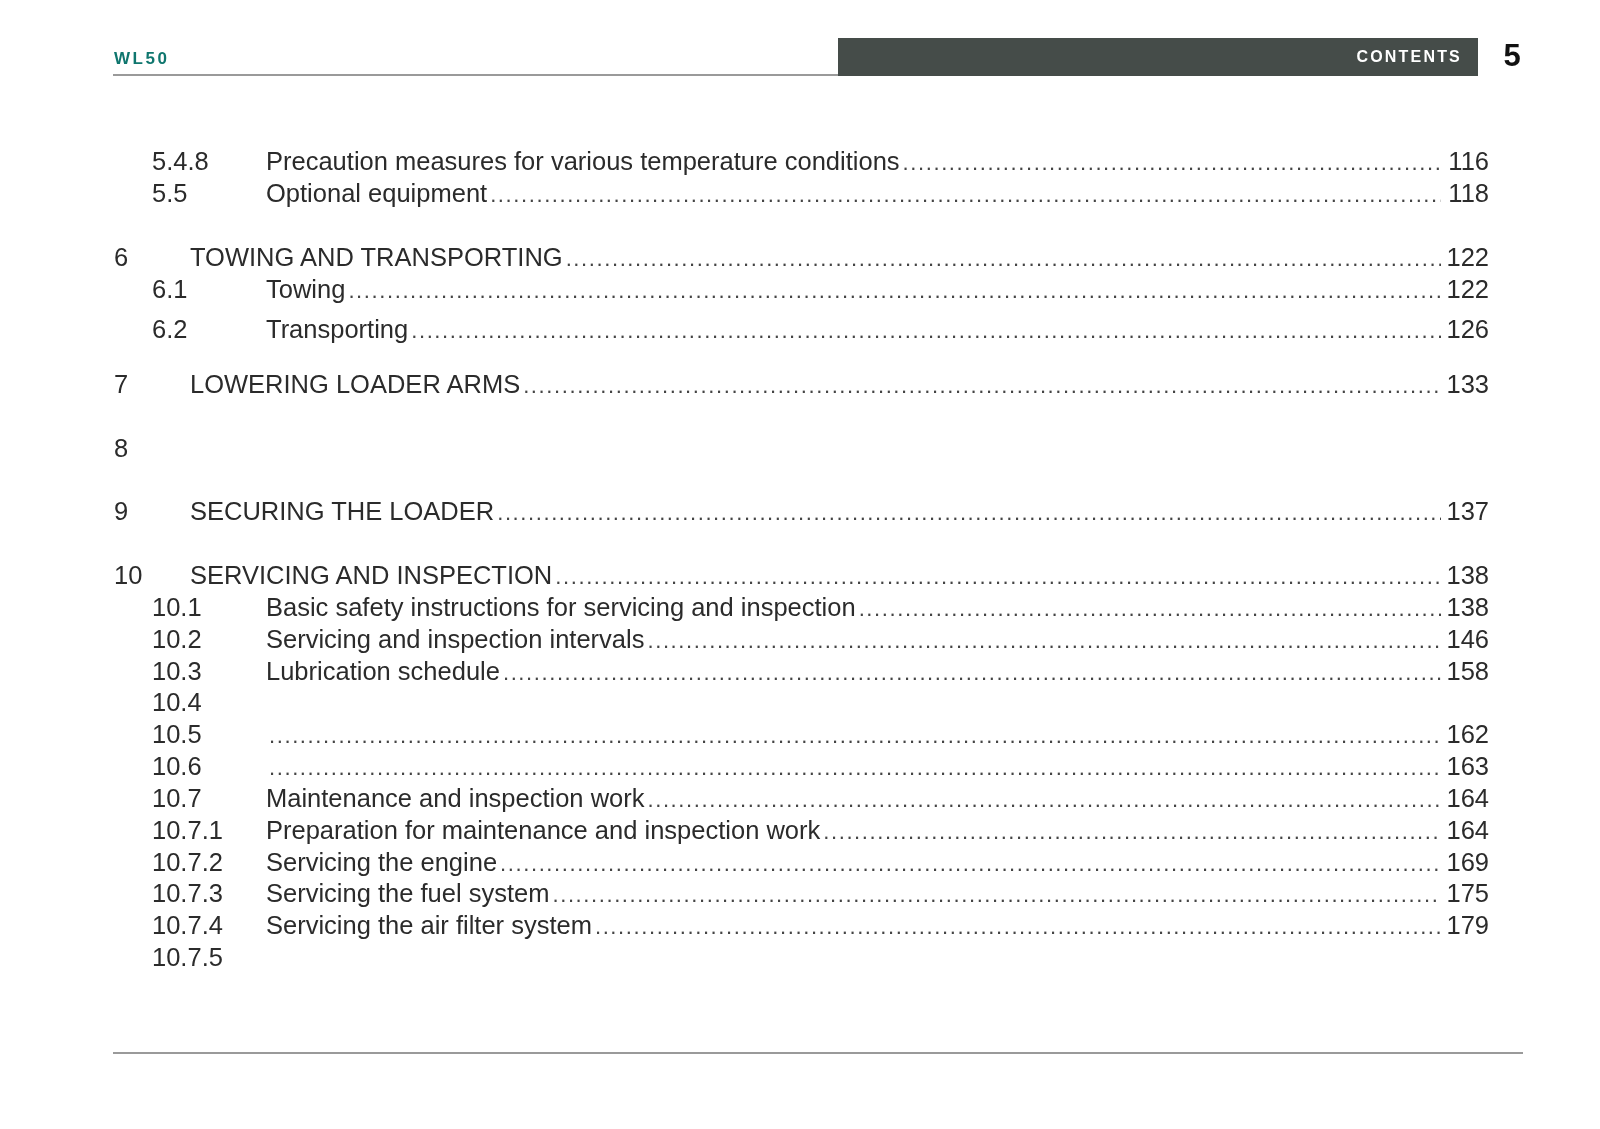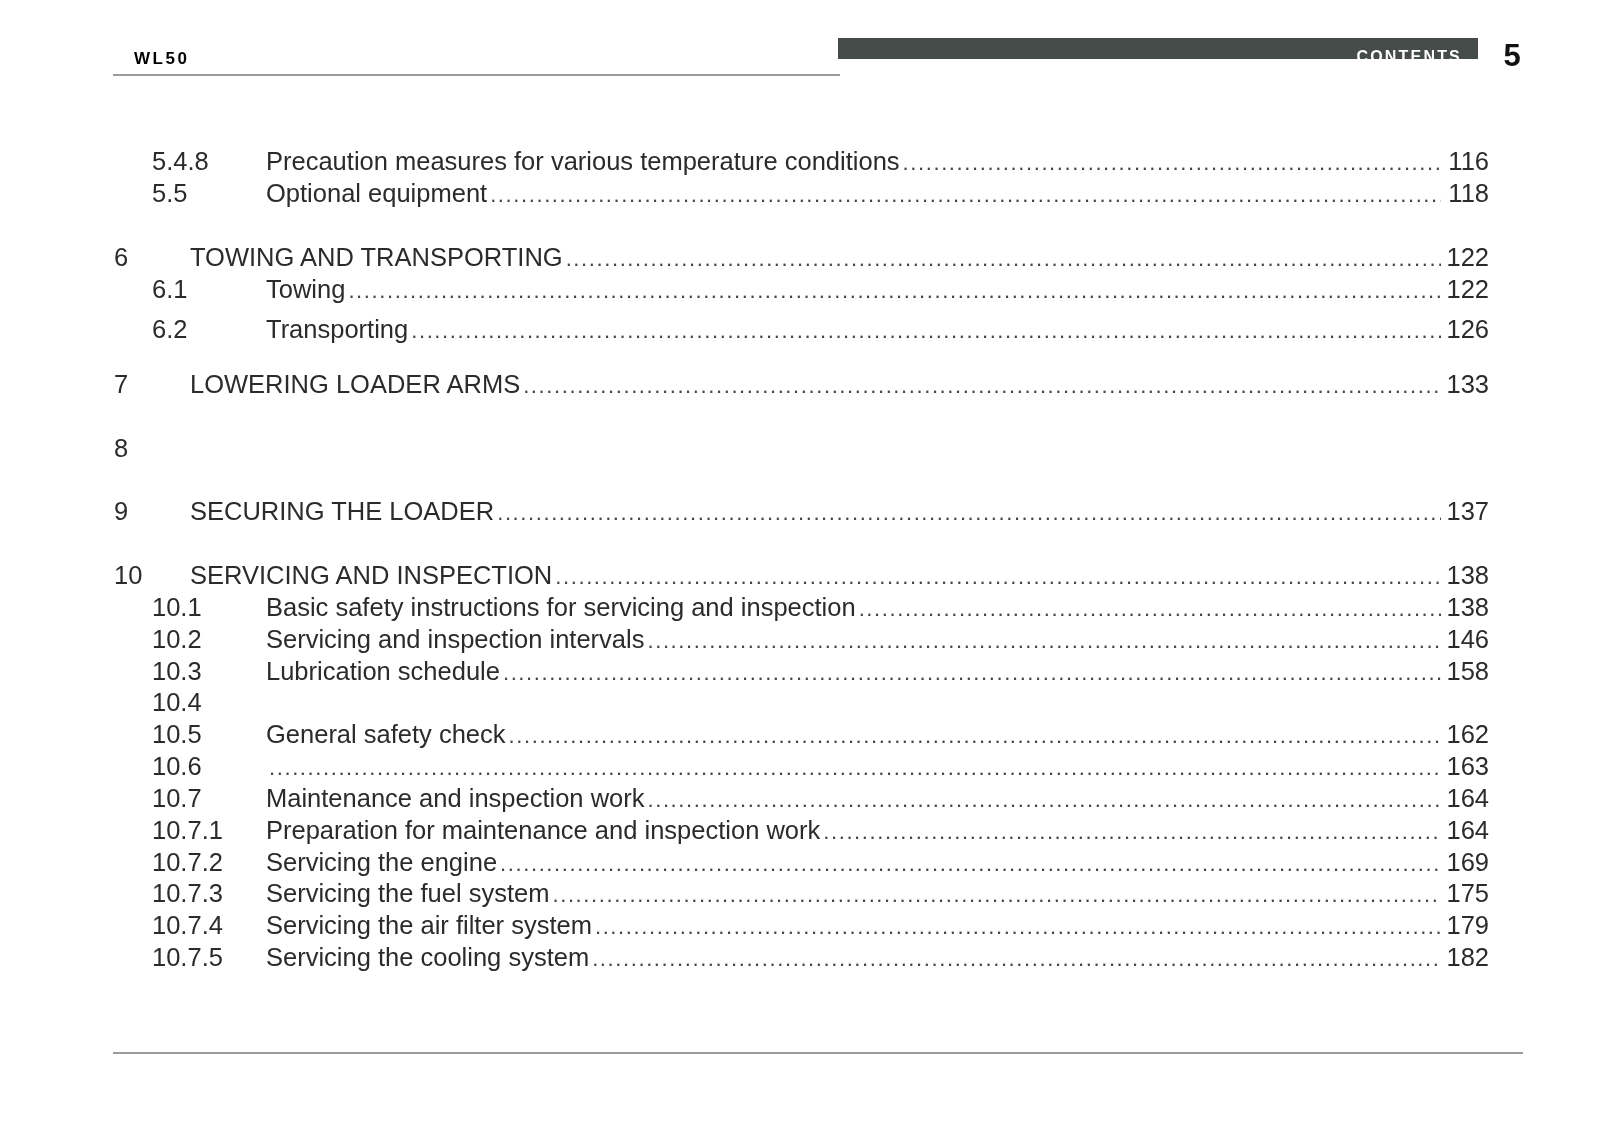--- a/index.html
+++ b/index.html
@@ -15,37 +15,36 @@
       font-family: "Liberation Sans", sans-serif;
       color: #2b2b2b;
     }
     .header-title {
       position: absolute;
       left: 114px;
       top: 49px;
       font-size: 17px;
       font-weight: bold;
       letter-spacing: 2.5px;
-      color: #000000;
-      margin-left: 20px;
+      color: #0f766e;
     }
     .header-rule {
       position: absolute;
       left: 113px;
       top: 74px;
       width: 727px;
       height: 2px;
       background: #9a9a9a;
     }
     .header-bar {
       position: absolute;
       left: 838px;
       top: 38px;
       width: 640px;
-      height: 21px;
+      height: 38px;
       background: #454c49;
     }
     .header-bar-label {
       position: absolute;
       right: 16px;
       top: 10px;
       font-size: 16px;
       font-weight: bold;
       letter-spacing: 2.2px;
       color: #ffffff;
@@ -234,21 +233,20 @@
     </div>
   </div>
 
   <div class="toc-row" style="top:686px">
     <span class="toc-num" style="left:152px">10.4</span>
   </div>
 
   <div class="toc-row" style="top:718px">
     <span class="toc-num" style="left:152px">10.5</span>
     <div class="toc-line" style="left:266px">
-      <span class="toc-title">General safety check</span>
       <span class="toc-leader"></span>
       <span class="toc-page">162</span>
     </div>
   </div>
 
   <div class="toc-row" style="top:750px">
     <span class="toc-num" style="left:152px">10.6</span>
     <div class="toc-line" style="left:266px">
       <span class="toc-leader"></span>
       <span class="toc-page">163</span>
@@ -295,22 +293,17 @@
     <span class="toc-num" style="left:152px">10.7.4</span>
     <div class="toc-line" style="left:266px">
       <span class="toc-title">Servicing the air filter system</span>
       <span class="toc-leader"></span>
       <span class="toc-page">179</span>
     </div>
   </div>
 
   <div class="toc-row" style="top:941px">
     <span class="toc-num" style="left:152px">10.7.5</span>
-    <div class="toc-line" style="left:266px">
-      <span class="toc-title">Servicing the cooling system</span>
-      <span class="toc-leader"></span>
-      <span class="toc-page">182</span>
-    </div>
   </div>
 
 </div>
 
 <div class="footer-rule"></div>
 
 </body></html>

